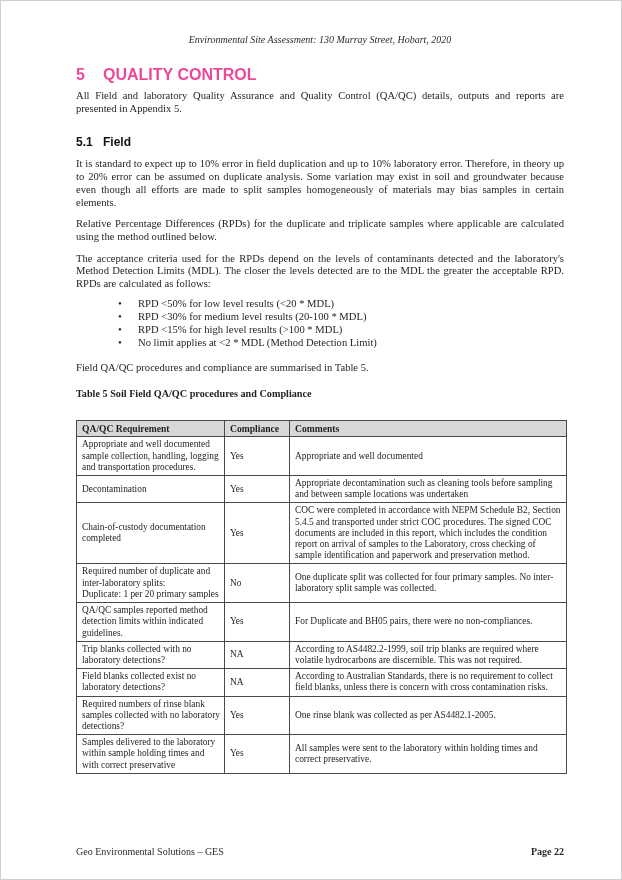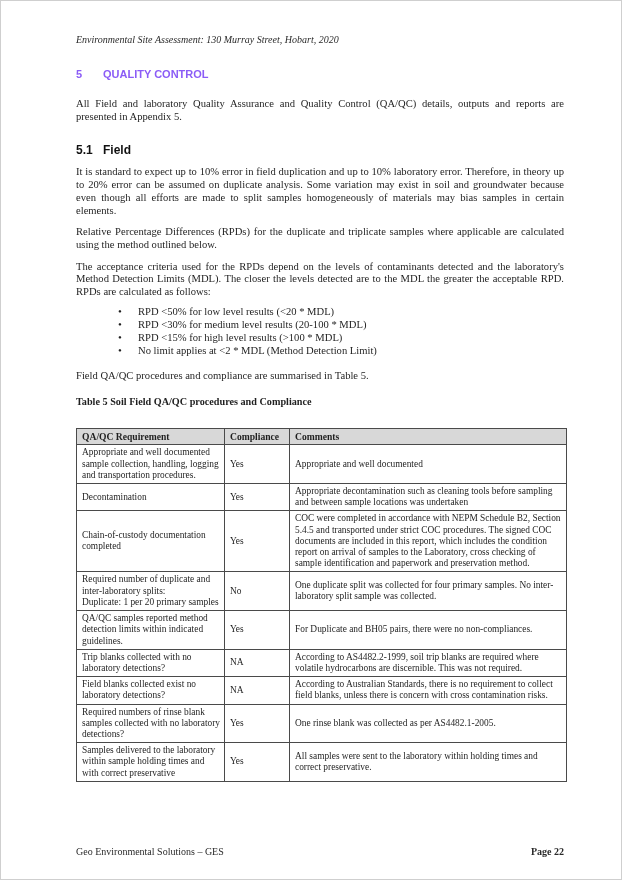--- a/index.html
+++ b/index.html
@@ -19,47 +19,48 @@
 
   .content {
     padding: 33px 57px 0 75px;
   }
 
   .doc-header {
     font-style: italic;
     font-size: 10px;
     line-height: 12px;
     color: #2a2a2a;
+    text-align: center;
   }
 
   h1.sec-heading {
     font-family: "Liberation Sans", sans-serif;
     font-weight: bold;
-    font-size: 11px;
+    font-size: 16px;
     line-height: 15px;
     margin: 21px 0 0 0;
-    color: #8b5cf6;
+    color: #ec4899;
   }
   h2.sub-heading {
     font-family: "Liberation Sans", sans-serif;
     font-weight: bold;
     font-size: 12px;
     line-height: 14px;
     margin: 20px 0 0 0;
     color: #111;
   }
   .sec-num { display: inline-block; min-width: 27px; }
 
   p.para {
     font-size: 10.6px;
     line-height: 12.7px;
     margin: 9px 0 0 0;
     text-align: justify;
   }
-  p.para-first { margin-top: 16px; }
+  p.para-first { margin-top: 8px; }
 
   ul.bullet-list {
     margin: 6px 0 0 0;
     padding: 0 0 0 42px;
     list-style: none;
   }
   ul.bullet-list li {
     font-size: 10.6px;
     line-height: 13.2px;
     position: relative;

